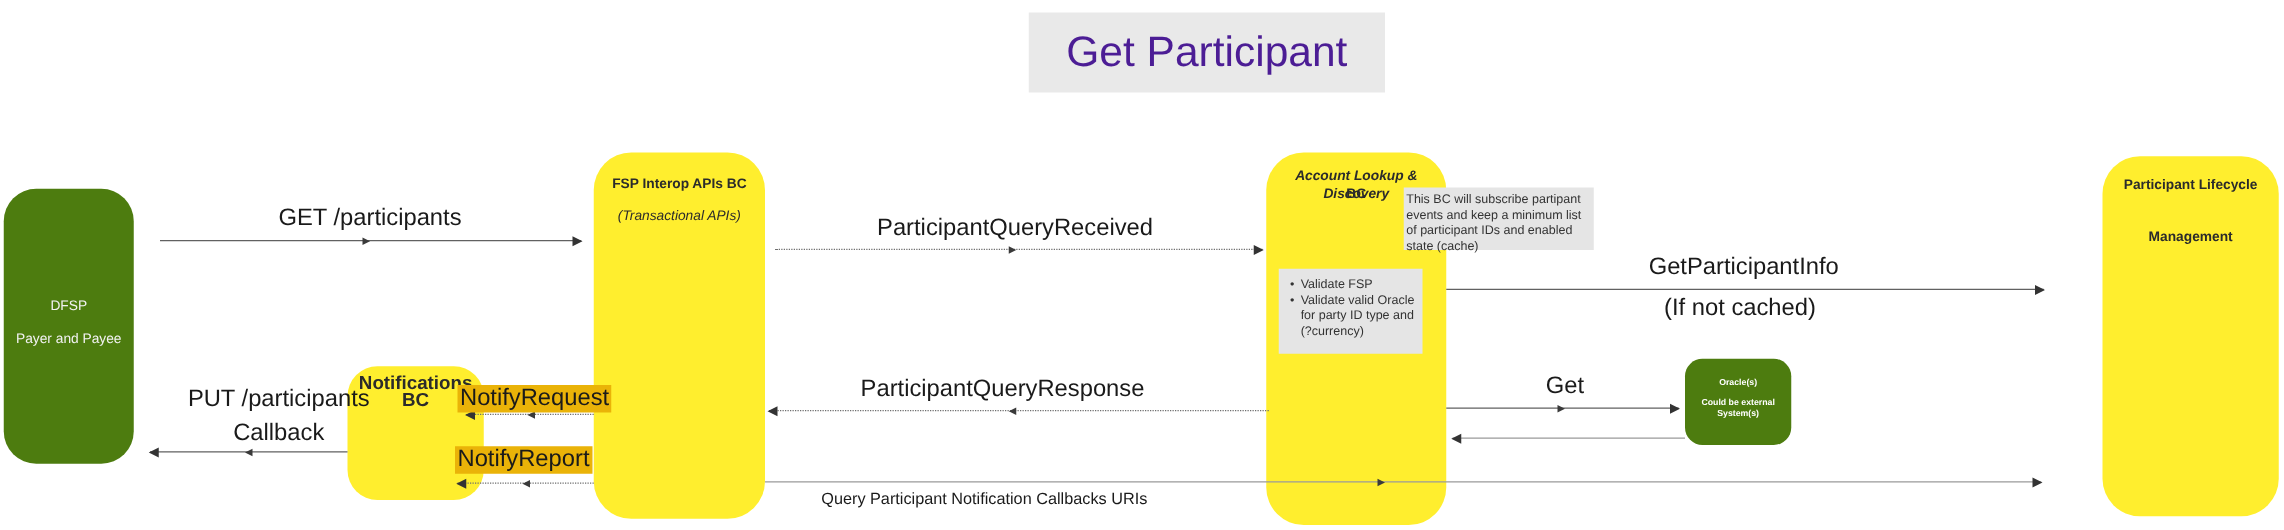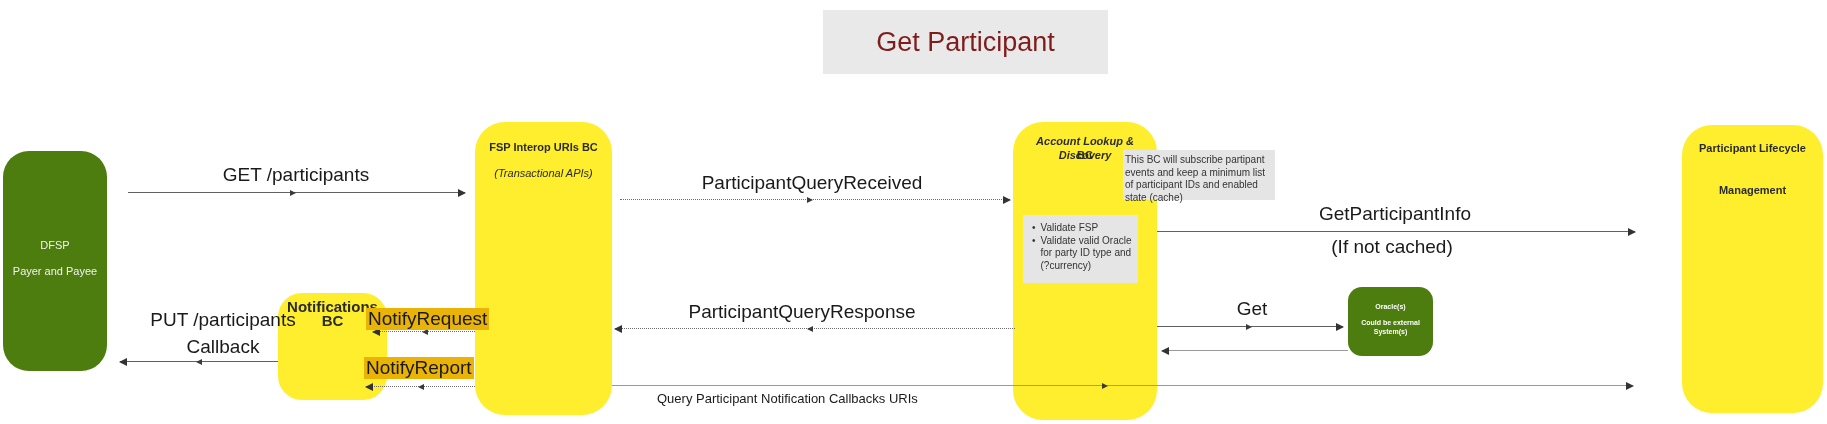--- a/index.html
+++ b/index.html
@@ -4,21 +4,21 @@
 <style>
   html,body { margin:0; padding:0; background:#ffffff; }
   #canvas {
     position:relative; width:1827px; height:424px; background:#ffffff;
     font-family:"Liberation Sans", sans-serif; overflow:hidden; color:#1a1a1a;
   }
   
   .title-box {
     position:absolute; left:823px; top:10px; width:285px; height:64px;
     background:#e9e9e9; display:flex; align-items:center; justify-content:center;
-    font-size:27px; color:#7f1d1d; z-index:5;
+    font-size:34px; color:#4c1d95; z-index:5;
   }
   
   .actor { position:absolute; z-index:1; }
   .actor.yellow { background:#ffee2e; border-radius:30px; }
   .actor.gray { background:#4d7c0f; border-radius:26px; }
   .actor-title {
     position:absolute; left:0; right:0; text-align:center;
     font-weight:bold; font-size:11px; color:#2b2b2b; line-height:14px;
   }
   .actor-sub { position:absolute; left:0; right:0; text-align:center; font-size:11px; color:#2b2b2b;font-style:italic; }
@@ -59,21 +59,21 @@
 <div id="canvas">
 
   <div class="title-box">Get Participant</div>
 
   <div class="actor gray" style="left:3px; top:151px; width:104px; height:220px;">
     <div class="gray-text" style="top:88px;">DFSP</div>
     <div class="gray-text" style="top:114px;">Payer and Payee</div>
   </div>
 
   <div class="actor yellow" style="left:475px; top:122px; width:137px; height:293px;">
-    <div class="actor-title" style="top:18px;">FSP Interop URIs BC</div>
+    <div class="actor-title" style="top:18px;">FSP Interop APIs BC</div>
     <div class="actor-sub" style="top:45px;">(Transactional APIs)</div>
   </div>
 
   <div class="actor yellow" style="left:278px; top:293px; width:109px; height:107px; border-radius:24px;">
     <div class="actor-title" style="top:7px; font-size:15px;">Notifications BC</div>
   </div>
 
   <div class="actor yellow" style="left:1013px; top:122px; width:144px; height:298px;">
     <div class="actor-title" style="top:12px;font-style:italic;">Account Lookup &amp; Discovery</div>
     <div class="actor-title" style="top:26px;">BC</div>

